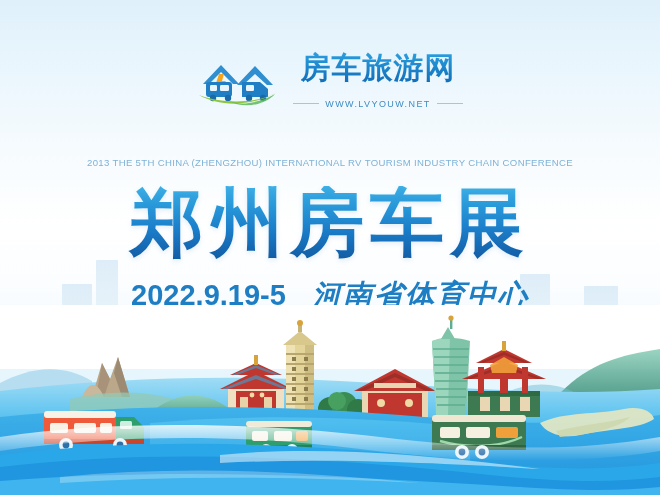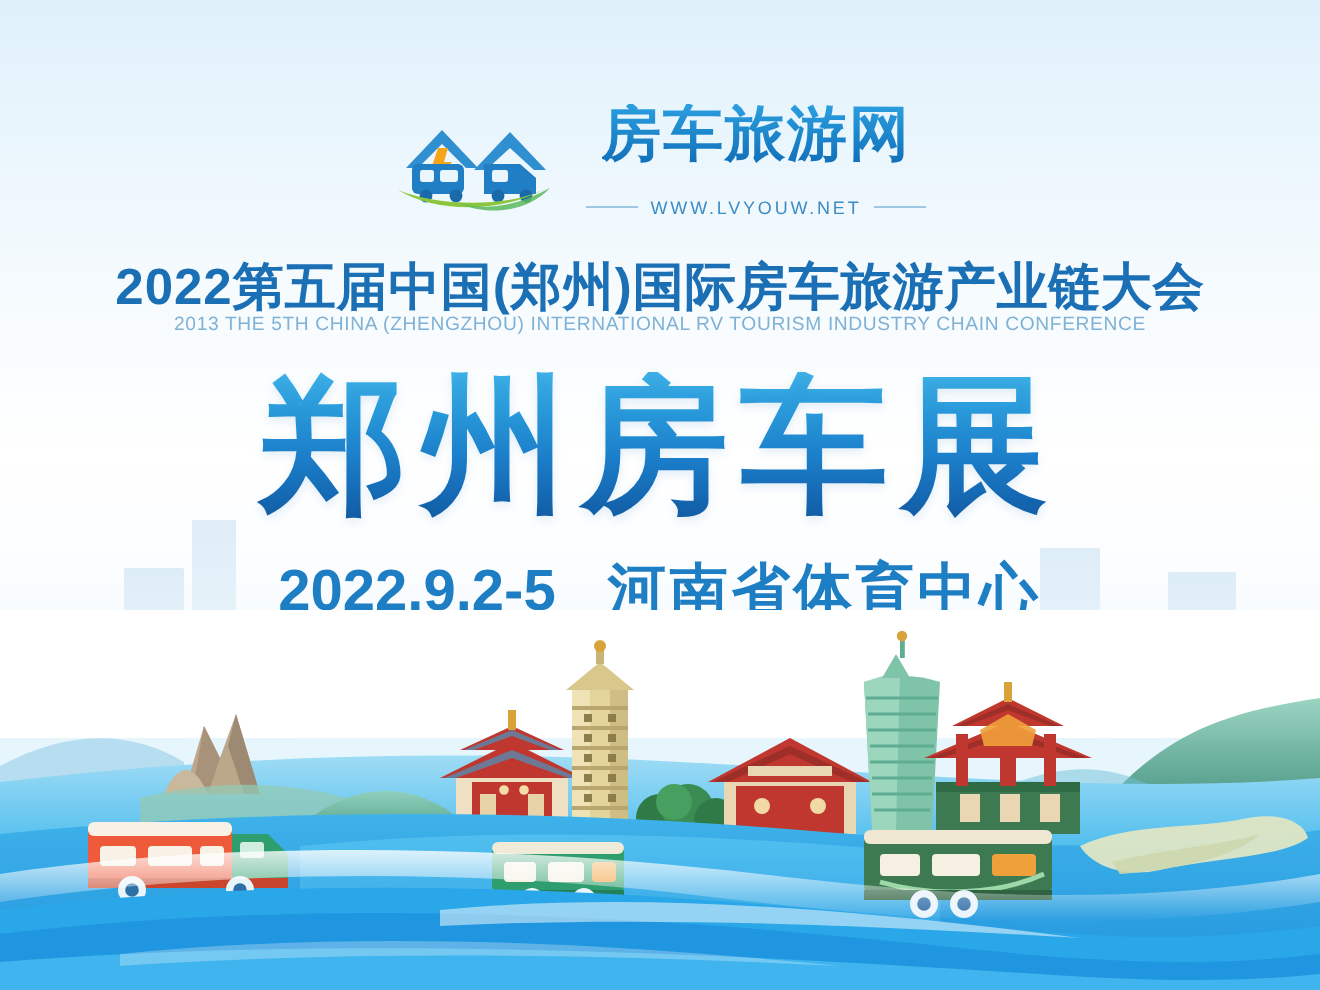--- a/index.html
+++ b/index.html
@@ -120,21 +120,21 @@
     position: absolute;
     top: 276px; left: 0; right: 0;
     text-align: center;
     white-space: nowrap;
     color: #1e7ec4;
     font-size: 29px;
     font-weight: bold;
     letter-spacing: .5px;
   }
   .subline .date { margin-right: 26px; letter-spacing: 0; }
-  .subline .venue { letter-spacing: 2px; }
+  .subline .venue { letter-spacing: 2px; font-style: italic; }
 
   
   .scene {
     position: absolute;
     left: 0; right: 0; bottom: 0;
     height: 190px;
   }
   .scene svg { display: block; width: 660px; height: 190px; }
 </style>
 </head>
@@ -174,26 +174,25 @@
     <div class="logo-text-col">
       <div class="logo-cn">房车旅游网</div>
       <div class="logo-url-row">
         <span class="logo-rule"></span>
         <span class="logo-url">WWW.LVYOUW.NET</span>
         <span class="logo-rule"></span>
       </div>
     </div>
   </div>
 
-  <div class="title-cn">2022第五届中国(郑州)国际房车旅游产业链大会</div>
   <div class="title-en">2013 THE 5TH CHINA (ZHENGZHOU) INTERNATIONAL RV TOURISM INDUSTRY CHAIN CONFERENCE</div>
   <div class="headline">郑州房车展</div>
 
   <div class="subline">
-    <span class="date">2022.9.2-5</span><span class="venue">河南省体育中心</span>
+    <span class="date">2022.9.19-5</span><span class="venue">河南省体育中心</span>
   </div>
 
   <div class="scene">
     <svg viewBox="0 0 660 190">
       <defs>
         <linearGradient id="wA" x1="0" y1="0" x2="0" y2="1">
           <stop offset="0%" stop-color="#9fdcf5"></stop>
             <stop offset="100%" stop-color="#4fbdee"></stop>
         </linearGradient>
         <linearGradient id="wB" x1="0" y1="0" x2="0" y2="1">

